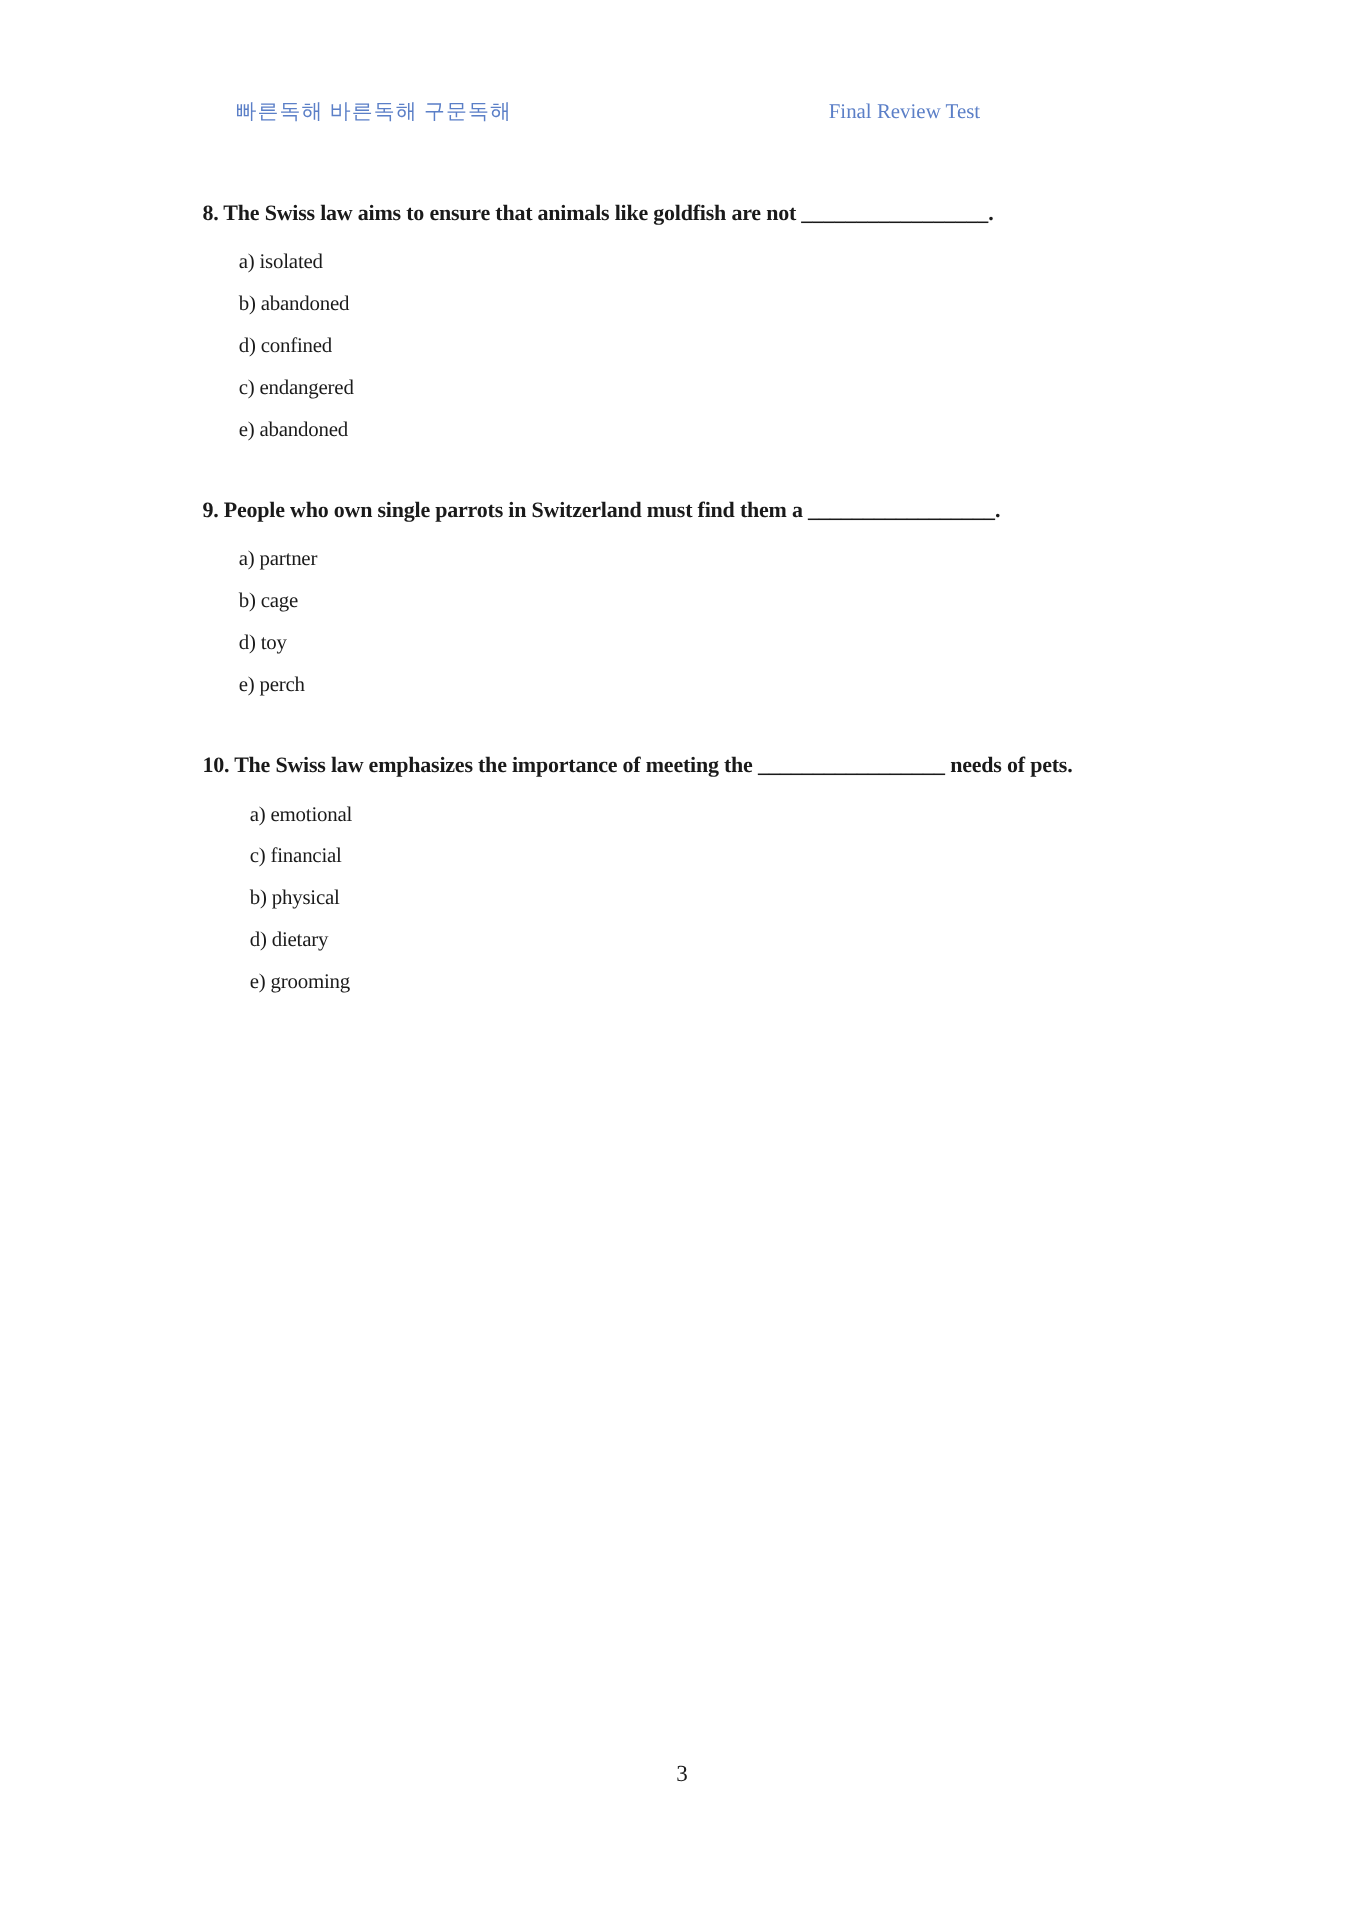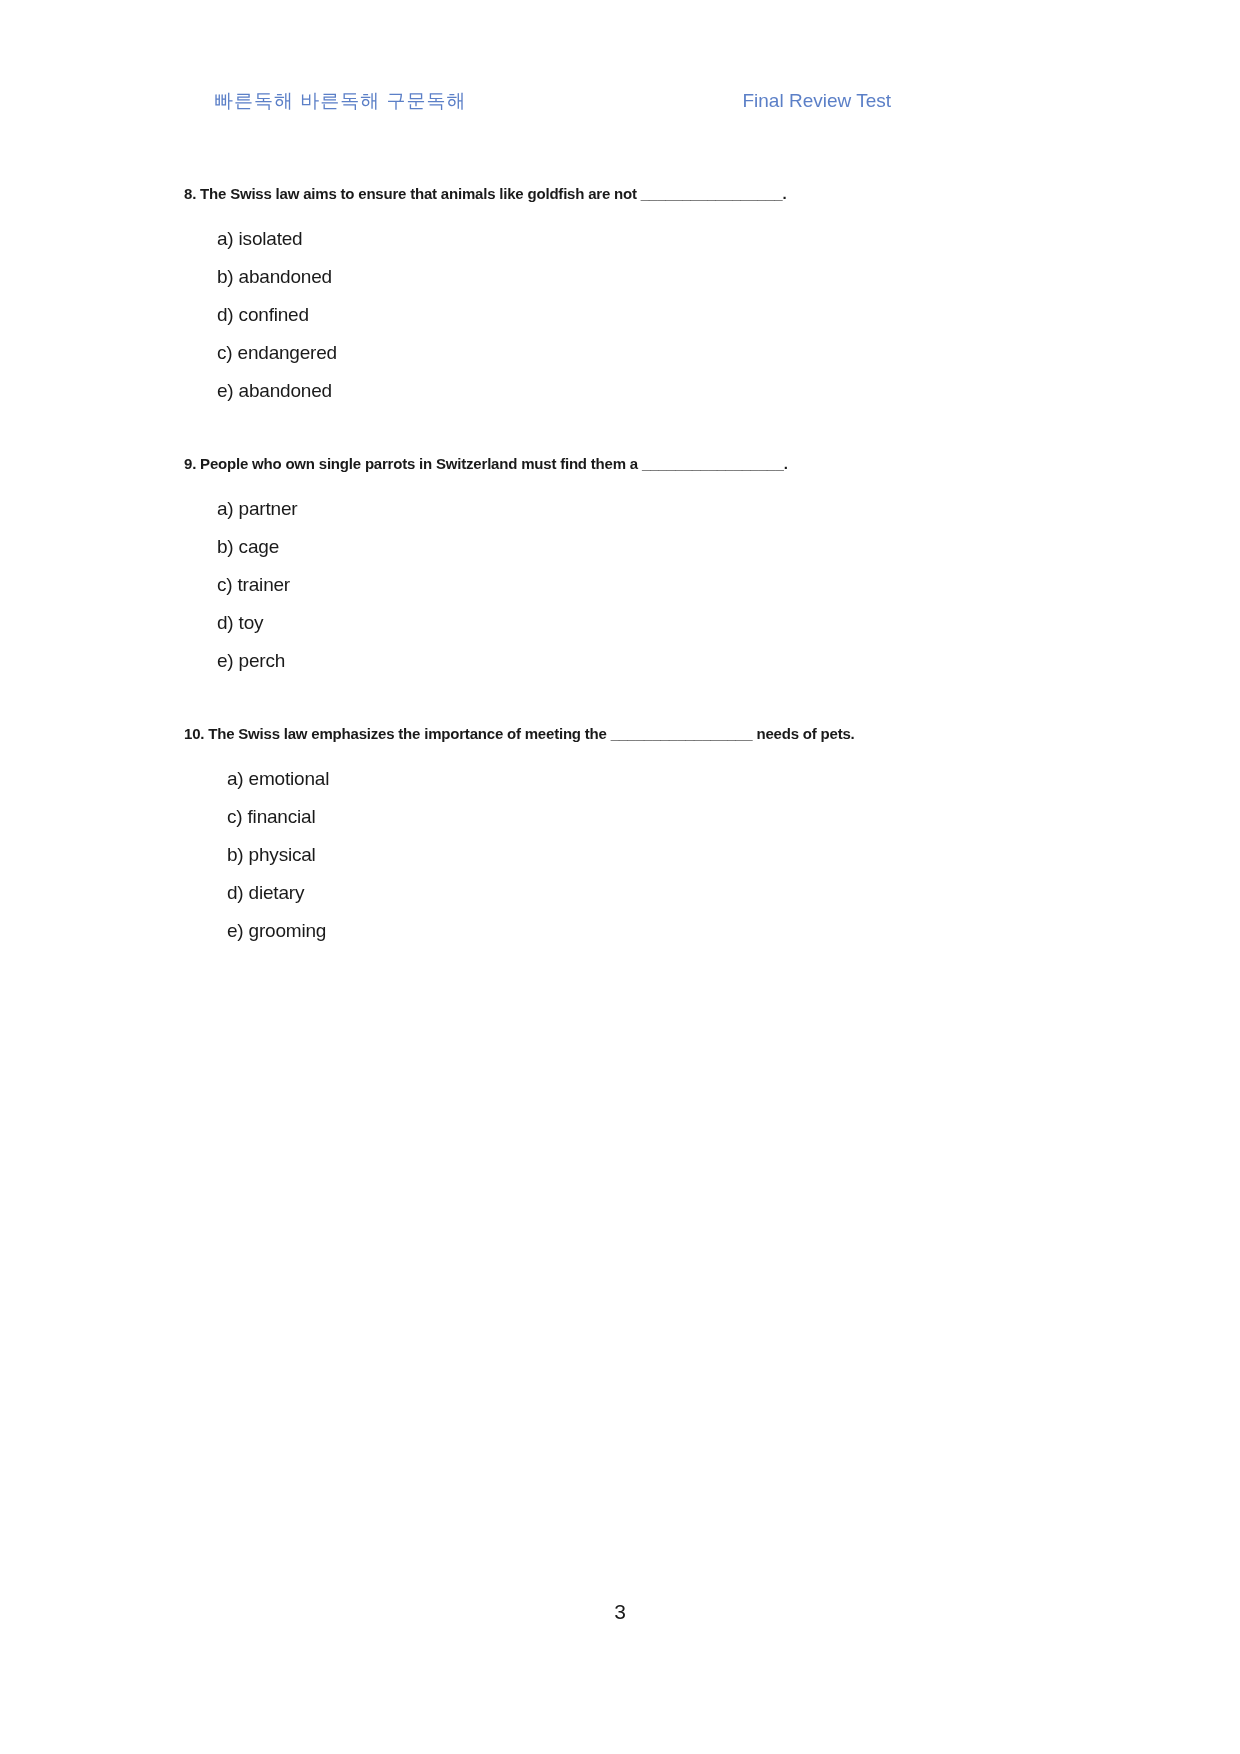--- a/index.html
+++ b/index.html
@@ -8,20 +8,21 @@
     font-family: "Liberation Sans", "DejaVu Sans", sans-serif;
     color: #1a1a1a;
   }
   .page {
     position: relative;
     width: 1072px;
     height: 1754px;
     background: #ffffff;
     margin: 0 auto;
     overflow: hidden;
+    font-family: Liberation Serif, serif;
   }
   .header {
     display: flex;
     justify-content: space-between;
     align-items: baseline;
     padding: 88px 265px 0 130px;
   }
   .header-left {
     font-size: 19px;
     letter-spacing: 1px;
@@ -31,21 +32,21 @@
     margin-left: 44px;
   }
   .content {
     margin: 68px 0 0 100px;
     padding-right: 90px;
   }
   .question-block + .question-block {
     margin-top: 42px;
   }
   .question-line {
-    font-size: 15px;
+    font-size: 20px;
     font-weight: bold;
     line-height: 24px;
     margin-bottom: 14px;
     letter-spacing: -0.2px;
   }
   .answer-blank {
     font-weight: bold;
     letter-spacing: 0;
   }
   .options .option {
@@ -115,24 +116,20 @@
       <div class="options indent-sm">
         <div class="option">
           <span>a)</span>
           <span>partner</span>
         </div>
         <div class="option">
           <span>b)</span>
           <span>cage</span>
         </div>
         <div class="option">
-          <span>c)</span>
-          <span>trainer</span>
-        </div>
-        <div class="option">
           <span>d)</span>
           <span>toy</span>
         </div>
         <div class="option">
           <span>e)</span>
           <span>perch</span>
         </div>
       </div>
     </div>
 

